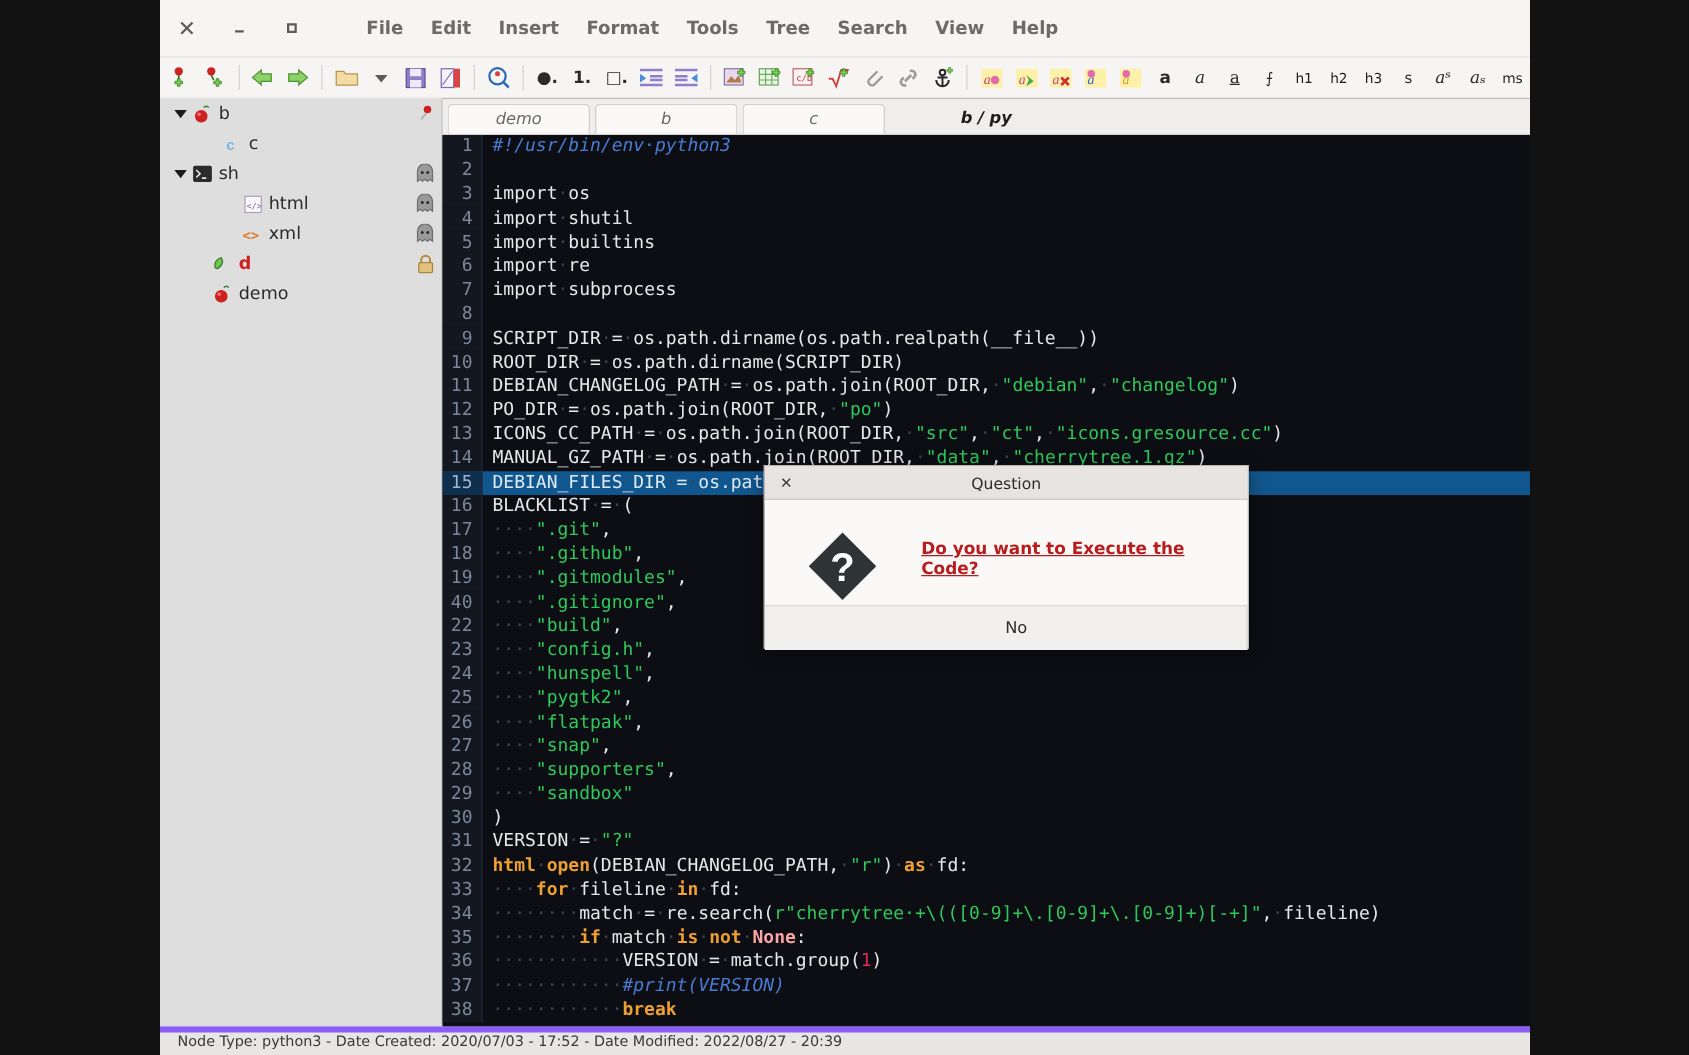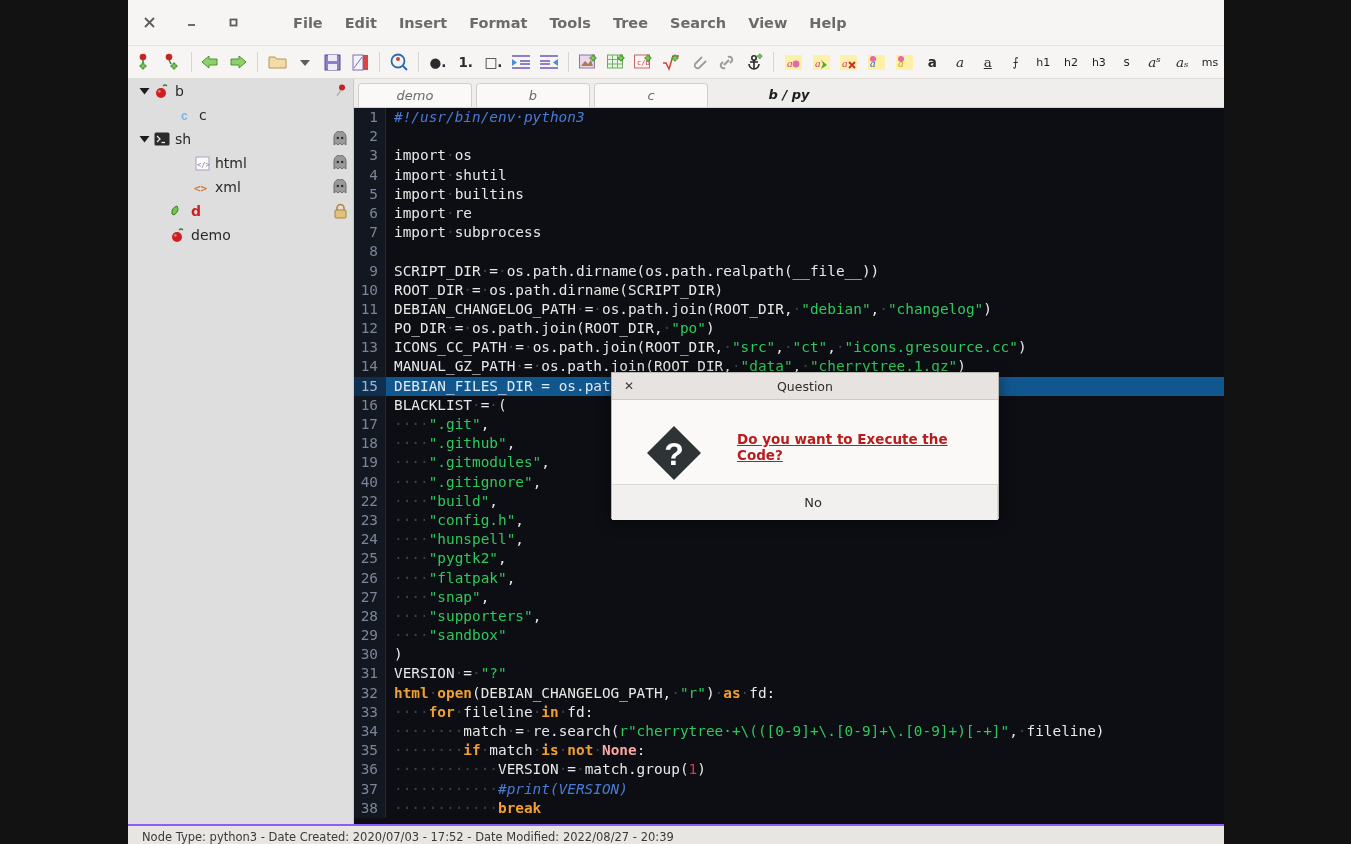--- a/index.html
+++ b/index.html
@@ -90,22 +90,22 @@
   .ctxt{padding-left:8px;color:#e8e8e8;line-height:19.2px;}
   .k{color:#f0a030;font-weight:bold;}
   .s{color:#2ec95c;}
   .c{color:#4a7bd4;font-style:italic;}
   .n{color:#fca5a5;font-weight:bold;}
   .num{color:#e03050;}
   .ws{color:#3a4350;}
   .cline.hl .ctxt,.cline.hl .s,.cline.hl .k{color:#dfe9f5;}
   
   .statusbar{
-    height:18px;min-height:18px;background:#e8e6e3;border-top:2px solid #8b5cf6;
-    display:flex;align-items:flex-end;padding-left:14px;font-size:11.5px;color:#3a3a3a;
+    height:18px;min-height:18px;background:#e8e6e3;border-top:5px solid #8b5cf6;
+    display:flex;align-items:flex-start;padding-left:14px;font-size:11.5px;color:#3a3a3a;
   }
   
   .dlg{
     position:absolute;left:483px;top:372px;width:386px;height:145px;background:#f6f5f4;
     border:1px solid #b9b5b1;box-shadow:0 3px 14px rgba(0,0,0,.45);
     display:flex;flex-direction:column;z-index:50;
   }
   .dlgtitle{
     height:26px;min-height:26px;background:#e6e3e0;border-bottom:1px solid #cecac6;
     display:flex;align-items:center;position:relative;

